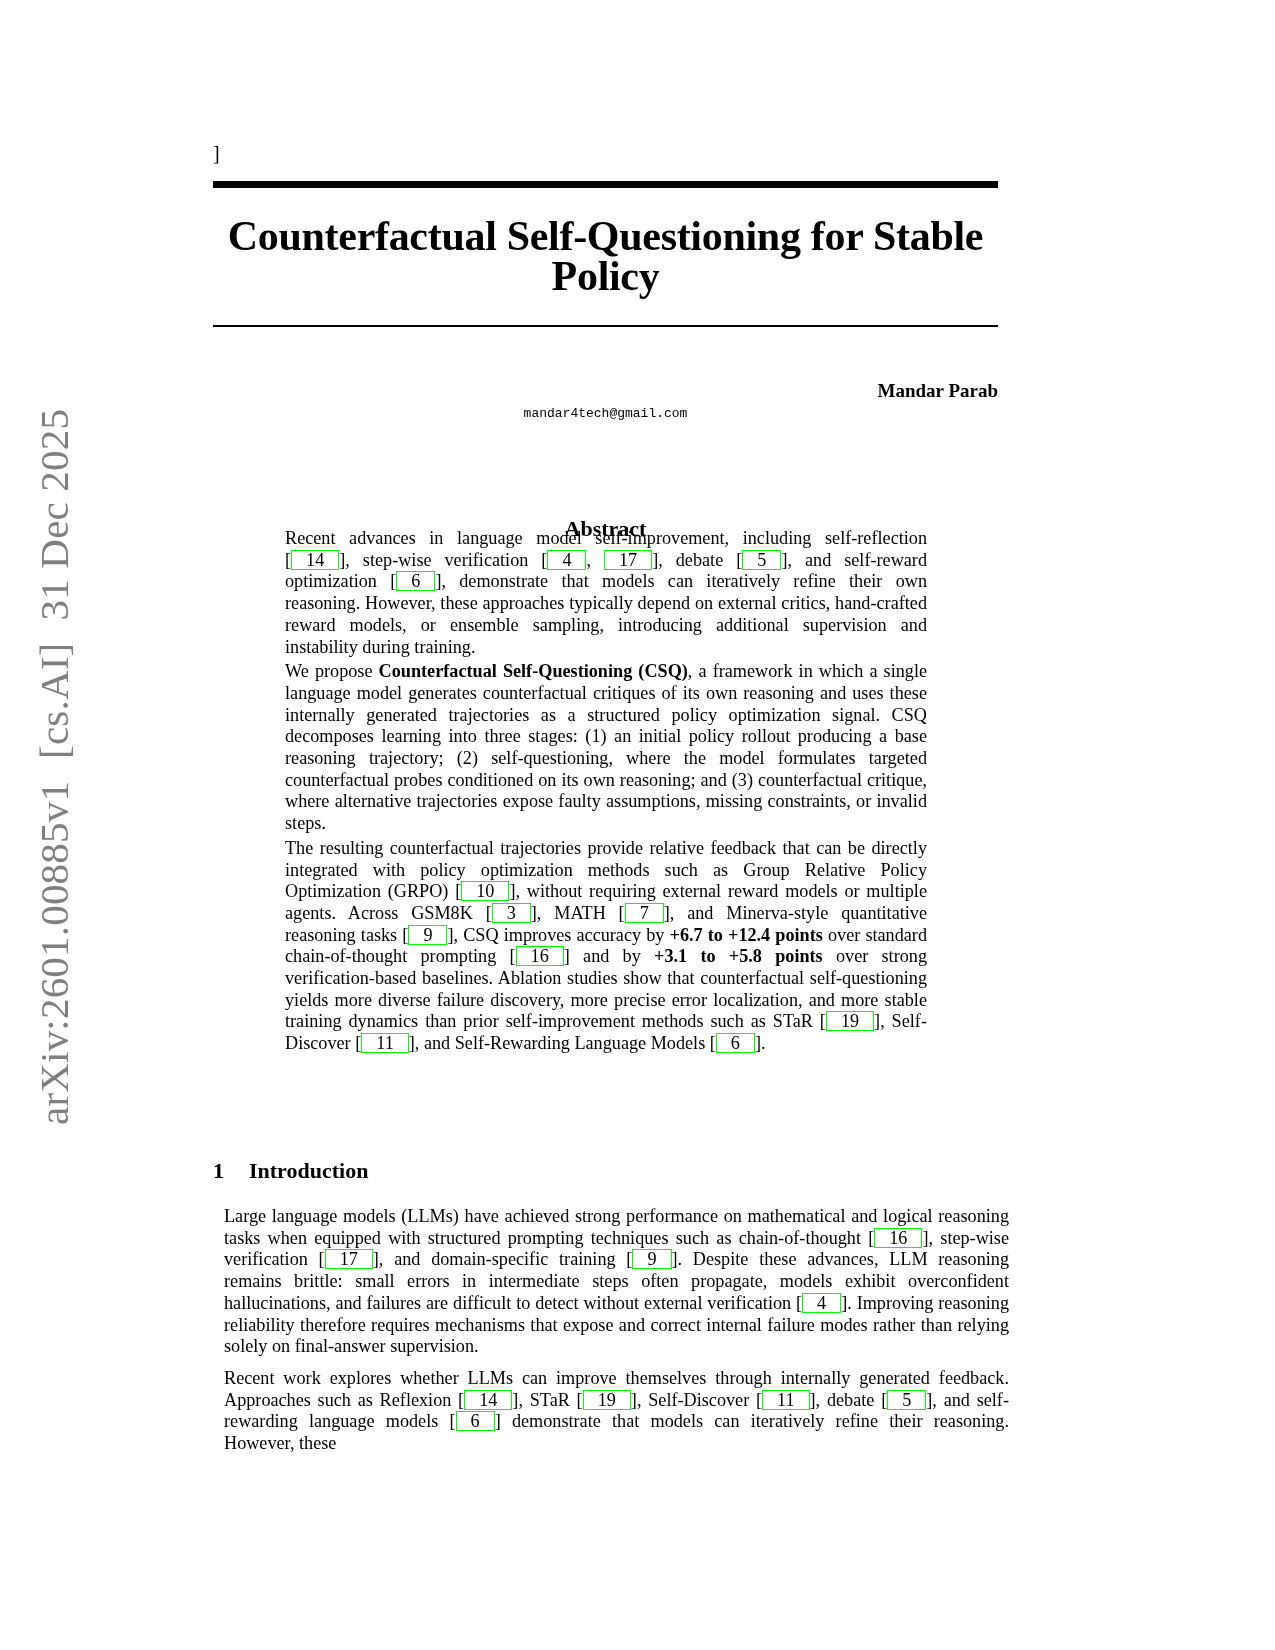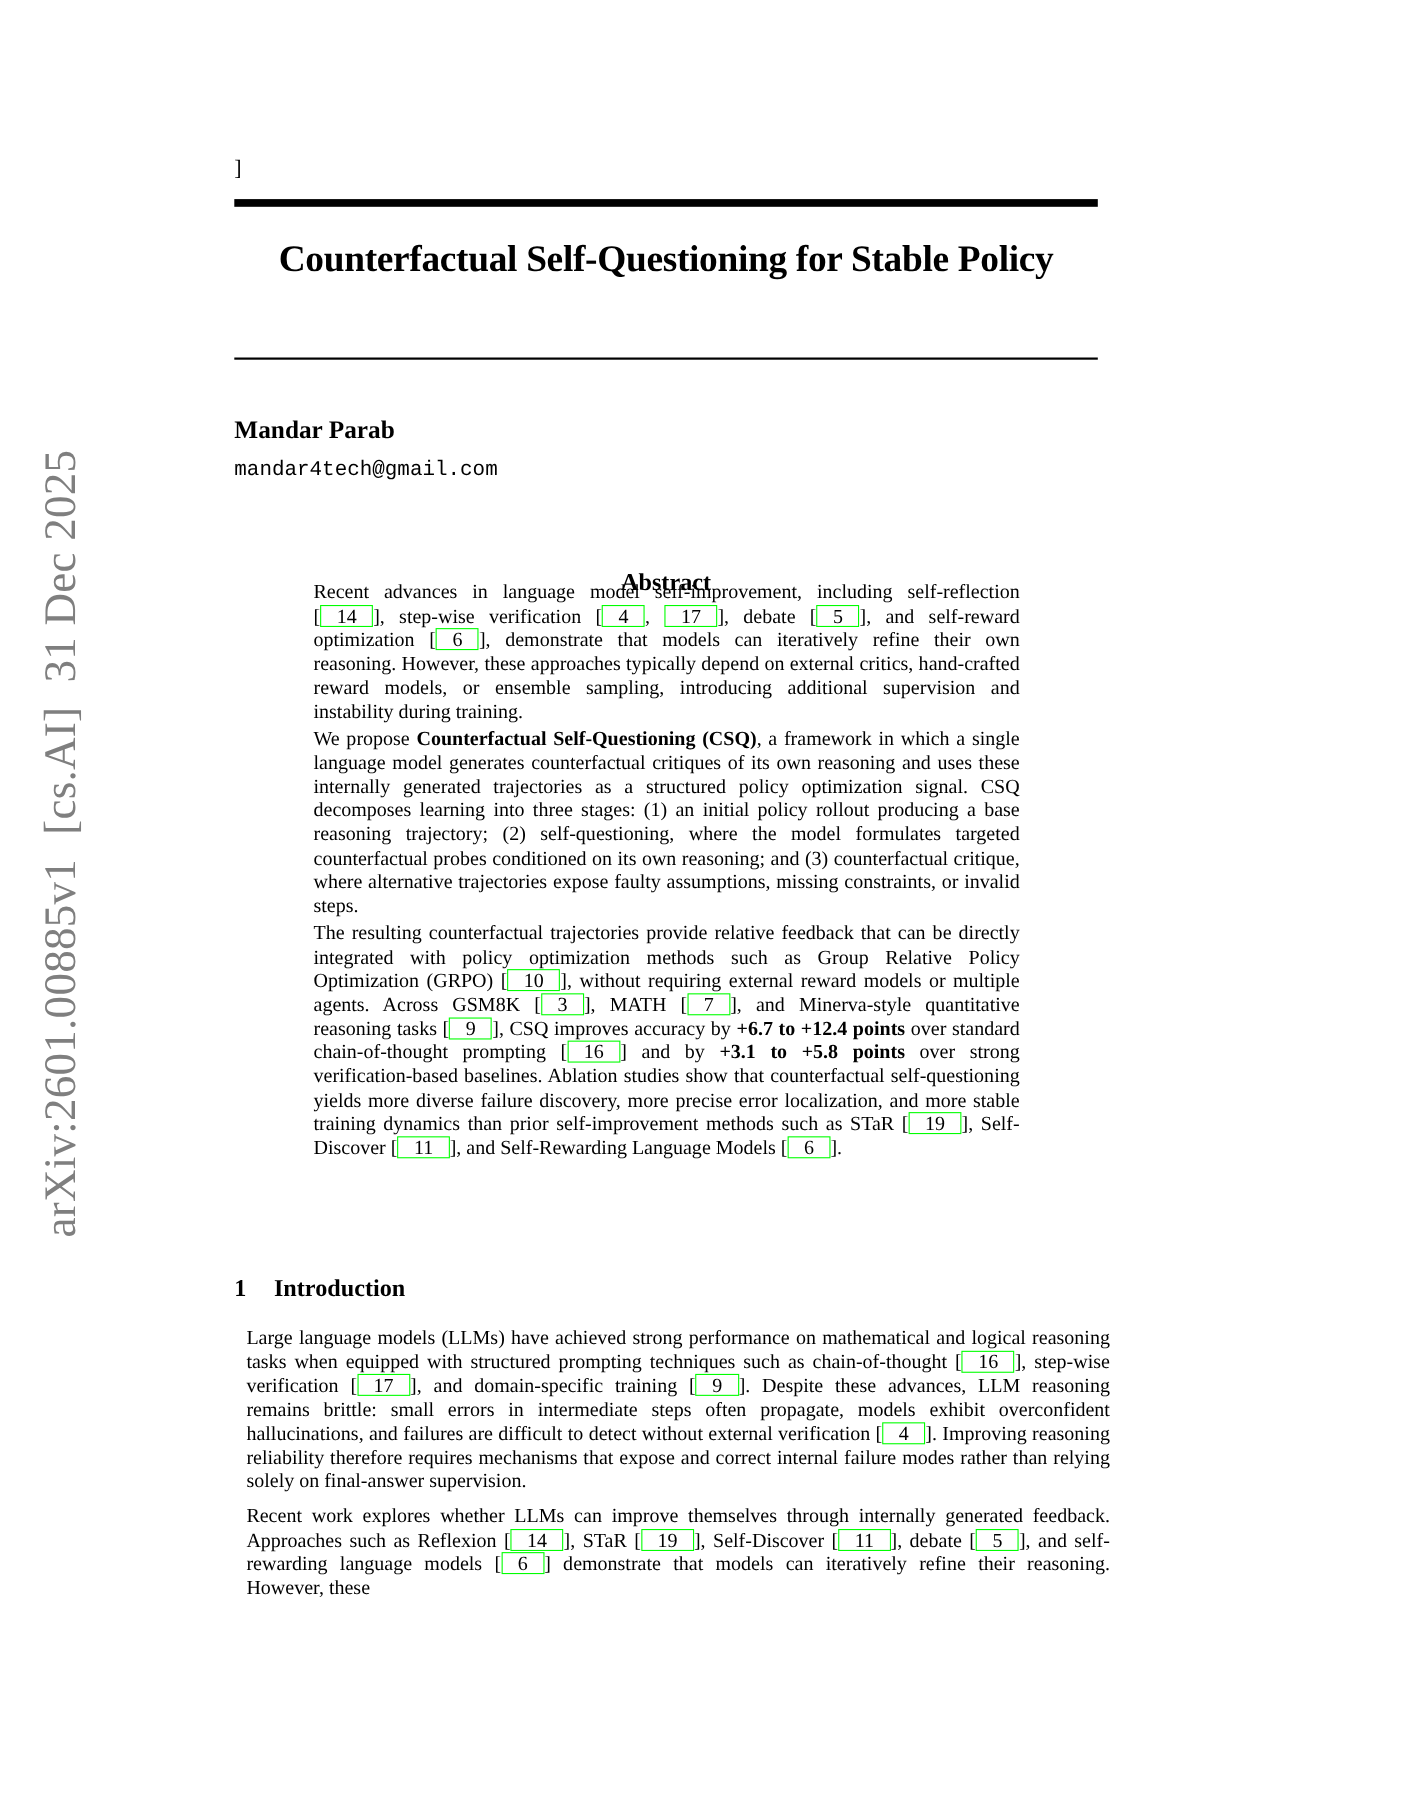--- a/index.html
+++ b/index.html
@@ -3,24 +3,24 @@
 <meta charset="utf-8">
 <style>
   html, body { margin: 0; padding: 0; background: #ffffff; }
   body { width: 1275px; height: 1650px; position: relative; overflow: hidden;
          font-family: "Liberation Serif", "DejaVu Serif", serif; color: #000; }
   .abs { position: absolute; }
   .bracket { left: 213px; top: 142px; font-size: 20px; }
   .rule-thick { left: 213px; top: 181px; width: 785px; height: 7px; background: #000; }
   .rule-thin { left: 213px; top: 325px; width: 785px; height: 2px; background: #000; }
   .title { left: 213px; top: 216px; width: 785px; text-align: center; font-weight: bold;
-           font-size: 34px; line-height: 40px; letter-spacing: -0.3px; }
-  .author { left: 213px; top: 380px; width: 785px; text-align: left; font-weight: bold; font-size: 23px; line-height: 22px; }
-  .email { left: 213px; top: 416px; width: 785px; 
-           font-family: "Liberation Mono", "DejaVu Sans Mono", monospace; font-size: 19px; line-height: 22px; }
+           font-size: 42px; line-height: 40px; letter-spacing: -0.3px; }
+  .author { left: 213px; top: 380px; width: 785px; text-align: right; font-weight: bold; font-size: 19px; line-height: 22px; }
+  .email { left: 213px; top: 403px; width: 785px; text-align: center;
+           font-family: "Liberation Mono", "DejaVu Sans Mono", monospace; font-size: 13px; line-height: 22px; }
   .abstract-head { left: 213px; top: 479px; width: 785px; text-align: center; font-weight: bold; font-size: 22px; line-height: 28px; margin-top: 36px; }
   .abstract { left: 285px; top: 528px; width: 642px; font-size: 18.2px; line-height: 21.7px; text-align: justify; }
   .abstract p { margin: 0 0 3px 0; }
   .sec-head { left: 213px; top: 1157px; font-weight: bold; font-size: 22px; line-height: 28px; }
   .sec-head .num { display: inline-block; width: 36px; }
   .intro { left: 224px; top: 1206px; width: 785px; font-size: 18.2px; line-height: 21.7px; text-align: justify; }
   .intro p { margin: 0 0 10px 0; }
   .cite { outline: 1.5px solid #00ff00; outline-offset: -1px; padding: 0 15px; }
   .stamp { left: 30px; top: 1125px; transform-origin: 0 0; transform: rotate(-90deg);
            color: #7f7f7f; font-size: 41px; line-height: 48px; white-space: nowrap; letter-spacing: 0.2px; }

